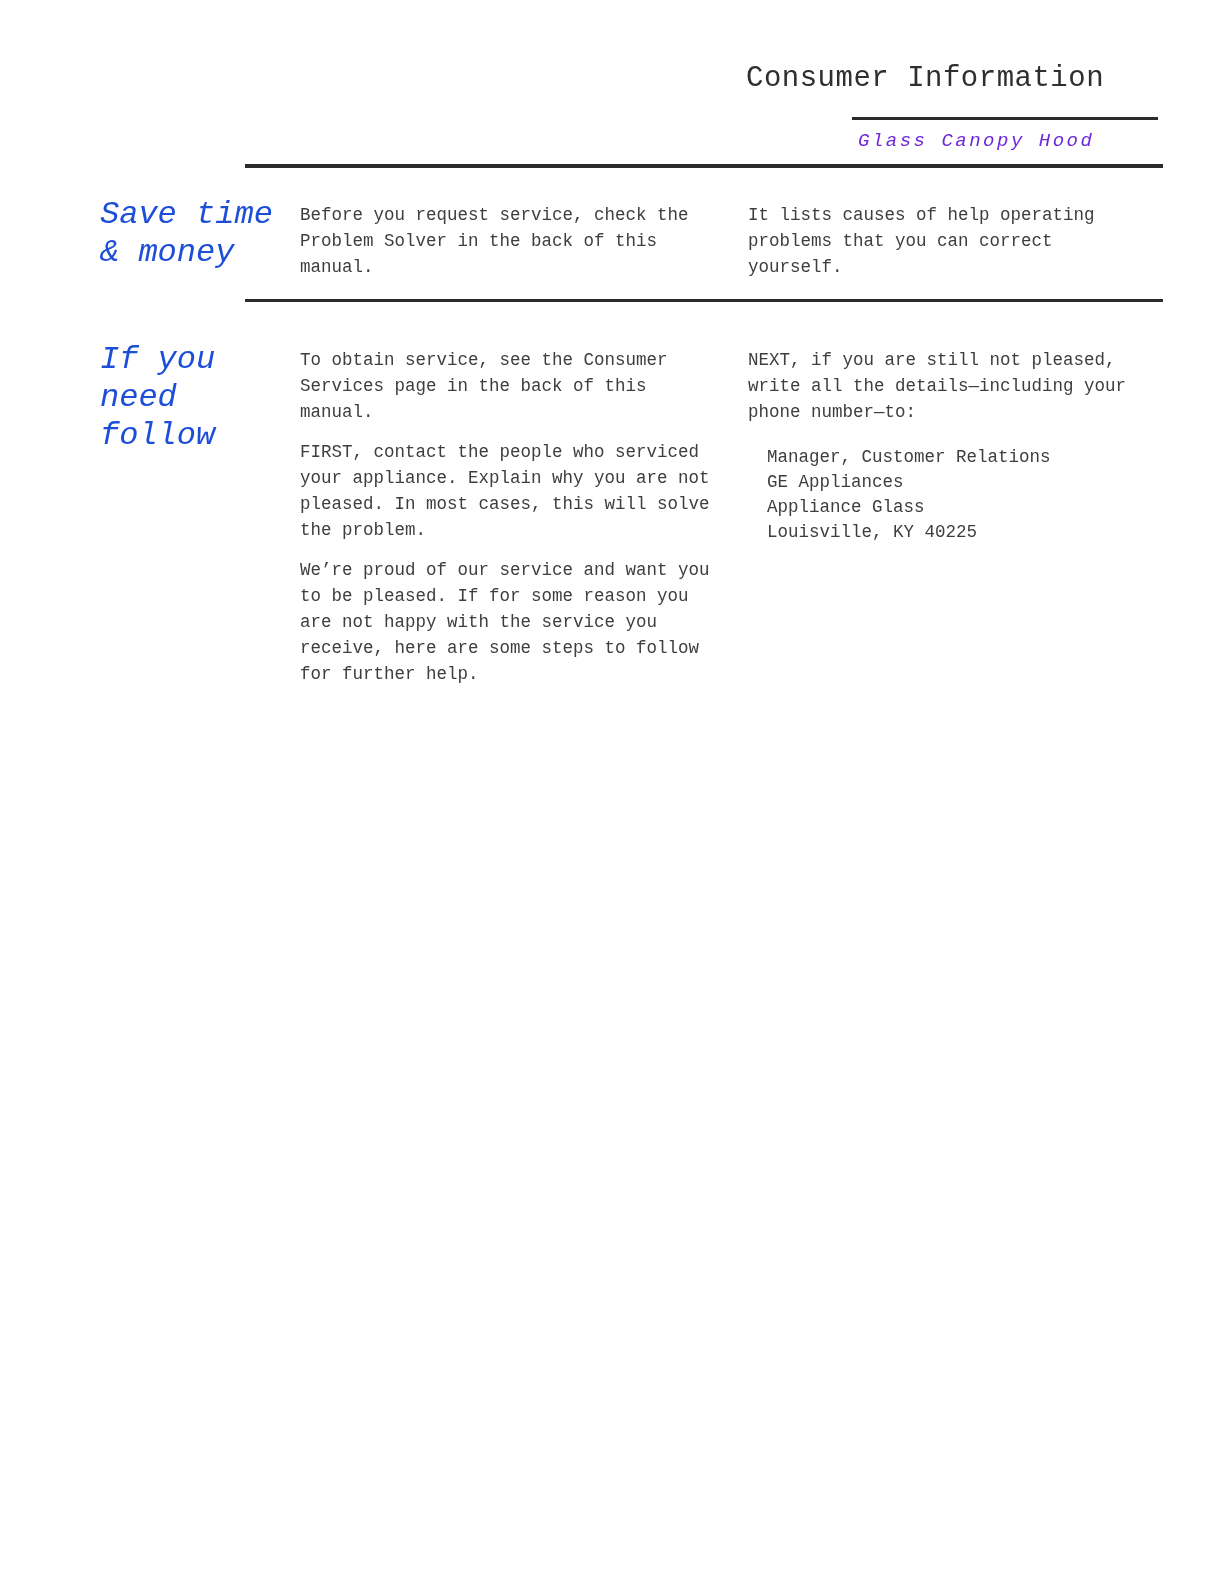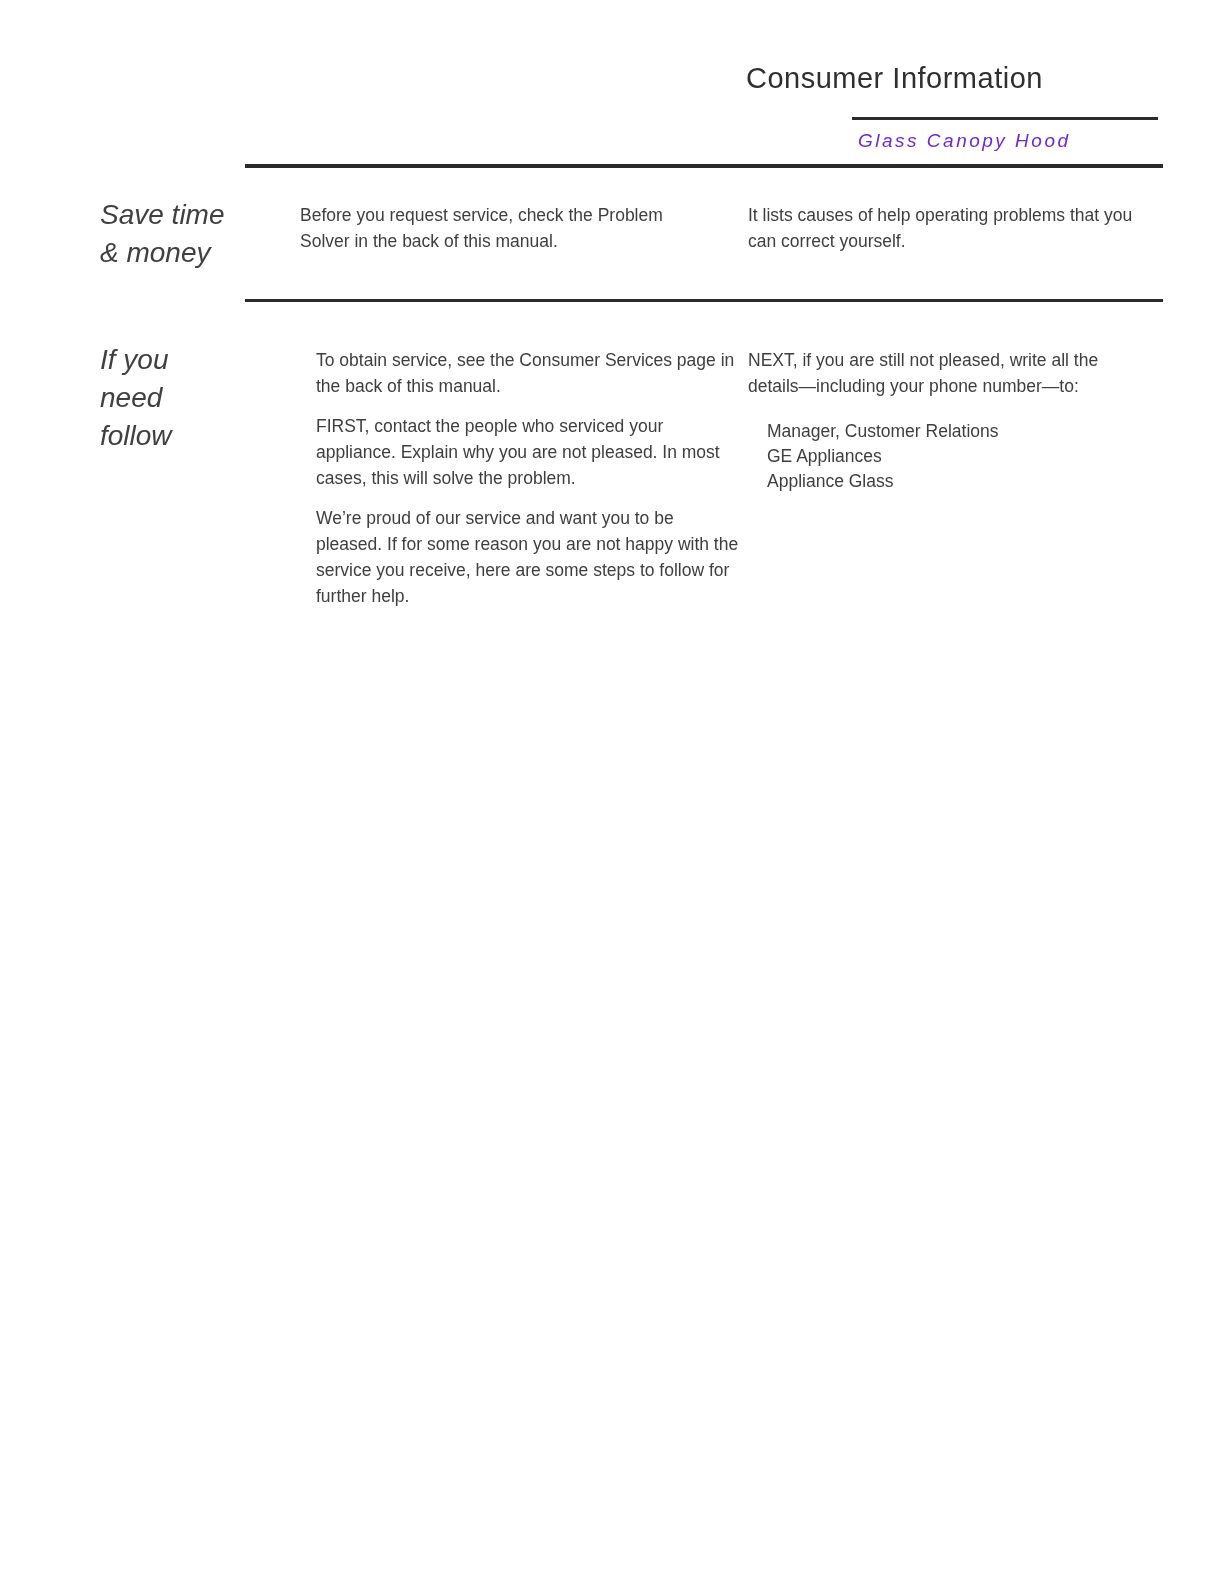--- a/index.html
+++ b/index.html
@@ -5,21 +5,21 @@
   html, body {
     margin: 0;
     padding: 0;
     background: #ffffff;
   }
   .page {
     position: relative;
     width: 1224px;
     height: 1281px;
     background: #ffffff;
-    font-family: Liberation Sans, sans-serif;
+    font-family: Liberation Mono, monospace;
     color: #3e3e3e;
     overflow: hidden;
   }
   .abs { position: absolute; }
 
   .doc-title {
     left: 746px;
     top: 62px;
     font-size: 29px;
     font-weight: 400;
@@ -53,41 +53,41 @@
   .rule-sep {
     left: 245px;
     top: 299px;
     width: 918px;
     height: 3px;
     background: #2b2b2b;
   }
 
   .section-label {
     left: 100px;
-    font-size: 28px;
+    font-size: 32px;
     font-style: italic;
     font-weight: 400;
     line-height: 38px;
-    color: #404040;
+    color: #1d4ed8;
     white-space: pre-line;
   }
   .label-save-time { top: 196px; }
   .label-need-service { top: 341px; }
 
   .body-col {
     font-size: 17.5px;
     line-height: 26px;
     color: #3e3e3e;
   }
   .body-col p { margin: 0 0 14px 8px; }
   .body-col p:last-child { margin-bottom: 0; }
 
   .s1-col1 { left: 292px; top: 202px; width: 415px; }
   .s1-col2 { left: 740px; top: 202px; width: 405px; }
-  .s2-col1 { left: 308px; top: 347px; width: 436px; }
+  .s2-col1 { left: 292px; top: 347px; width: 436px; }
   .s2-col2 { left: 740px; top: 347px; width: 412px; }
 
   .address-block {
     margin-top: 20px;
     margin-left: 27px;
     line-height: 25px;
   }
   .address-line { display: block; }
 
   .page-number {
@@ -139,20 +139,21 @@
     <p>FIRST, contact the people who serviced your appliance. Explain why you are not pleased. In most cases, this will solve the problem.</p>
     <p>We’re proud of our service and want you to be pleased. If for some reason you are not happy with the service you receive, here are some steps to follow for further help.</p>
   </div>
 
   <div class="abs body-col s2-col2">
     <p>NEXT, if you are still not pleased, write all the details—including your phone number—to:</p>
     <div class="address-block">
       <span class="address-line">Manager, Customer Relations</span>
       <span class="address-line">GE Appliances</span>
       <span class="address-line">Appliance Glass</span>
+      <span class="address-line">Louisville, KY 40225</span>
     </div>
   </div>
 
   <div class="abs page-number">3</div>
 
   <div class="abs link-underline" style="background: rgb(11, 11, 203);"></div>
 
 </div>
 
 </body></html>

